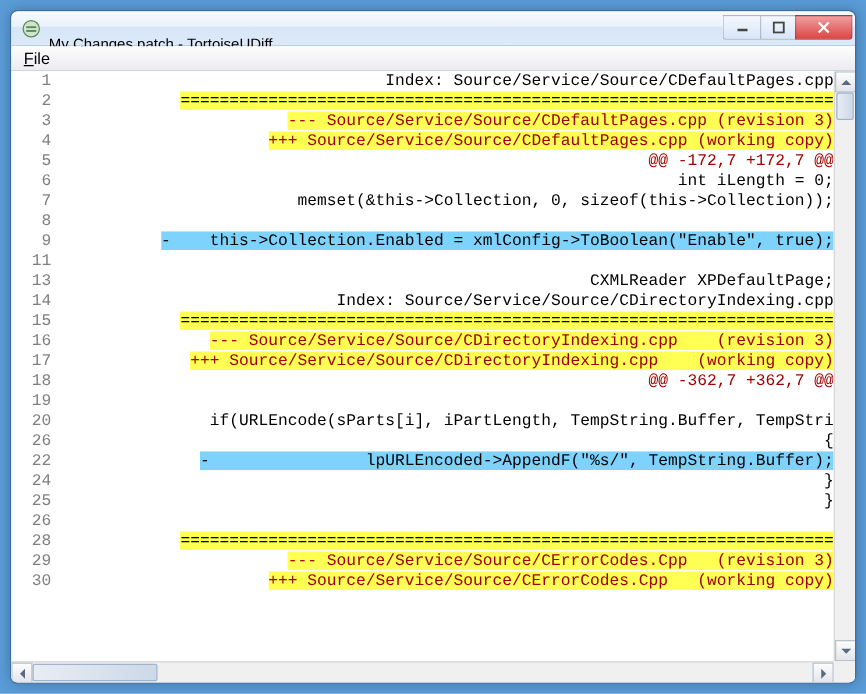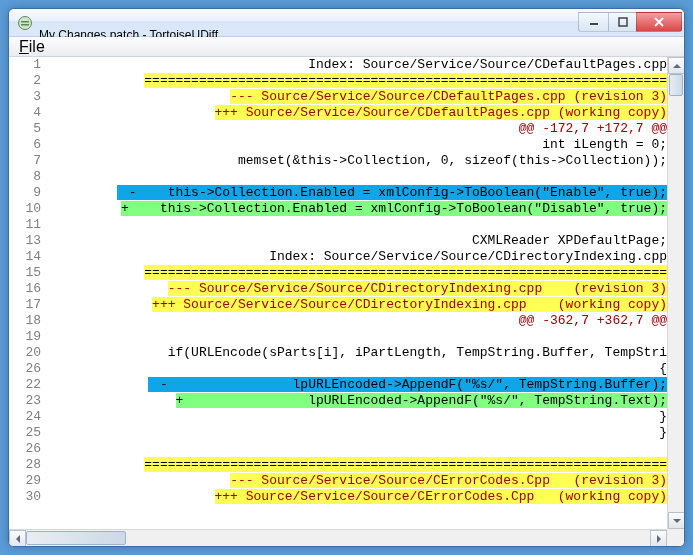--- a/index.html
+++ b/index.html
@@ -7,30 +7,30 @@
 .window { position:absolute; top:8px; left:8px; right:8px; bottom:8px; background:#fff; border:1px solid #3a6ea5; border-radius:6px; box-shadow:0 0 10px rgba(0,0,0,.25); display:flex; flex-direction:column; overflow:hidden; }
 .titlebar { height:28px; background:linear-gradient(to bottom,#f8fbfe 0%,#e9f1fb 45%,#d7e6f7 46%,#dce9f9 100%); border-bottom:1px solid #b8ceea; display:flex; align-items:center; padding:0 2px 0 8px; border-radius:6px 6px 0 0; }
 .app-icon { width:16px; height:16px; margin-right:6px; }
 .title-text { font-size:12px; color:#000; flex:1;margin-top:24px; }
 .window-controls { display:flex; height:20px; margin-top:-1px; }
 .win-btn { width:30px; height:20px; border:1px solid rgba(0,0,0,.2); background:linear-gradient(to bottom,#f4f8fe,#d7e6f8); display:flex; align-items:center; justify-content:center; font-size:10px; color:#333; }
 .win-btn.min { border-radius:0 0 0 3px; border-right:none; }
 .win-btn.max { border-right:none; width:28px; }
 .win-btn.close { width:46px; border-radius:0 0 3px 0; background:linear-gradient(to bottom,#f0a0a0,#d44); color:#fff; }
 .win-btn svg { display:block; }
-.menubar { height:20px; background:linear-gradient(to bottom,#fdfdfd,#ececf1); border-bottom:1px solid #d0d5da; display:flex; align-items:center; padding-left:4px; font-size:16px; }
+.menubar { height:20px; background:linear-gradient(to bottom,#fdfdfd,#ececf1); border-bottom:1px solid #d0d5da; display:flex; align-items:center; padding-left:4px; font-size:13px; }
 .menu-item { padding:2px 6px; cursor:default; }
 .menu-item u { text-decoration:underline; }
 .content { flex:1; position:relative; background:#fff; overflow:hidden; }
 .scroll-area { position:absolute; top:0; left:0; right:17px; bottom:17px; overflow:hidden; }
 .diff-line { display:flex; font-family:"Courier New",monospace; font-size:13px; line-height:16px; height:16px; white-space:pre; }
 .ln { width:38px; text-align:right; color:#808080; padding-right:6px; flex-shrink:0; }
 .code { flex:1; overflow:hidden;text-align:right; }
 .hl-yellow { background:#ffff54; }
-.hl-red    { background:#0ea5e9;padding-left:12px; }
+.hl-red    { background:#7dd3fc; }
 .hl-green  { background:#80ff80; }
 .txt-red   { color:#a00000; font-weight:normal; }
 .vscroll { position:absolute; top:0; right:0; bottom:17px; width:17px; background:#f0f0f0; border-left:1px solid #d8d8d8; }
 .hscroll { position:absolute; left:0; right:17px; bottom:0; height:17px; background:#f0f0f0; border-top:1px solid #d8d8d8; }
 .scroll-corner { position:absolute; right:0; bottom:0; width:17px; height:17px; background:#f0f0f0; }
 .sb-btn { position:absolute; width:17px; height:17px; background:linear-gradient(to bottom,#fdfdfd,#e2e5ea); border:1px solid #b8c1cc; display:flex; align-items:center; justify-content:center; }
 .sb-thumb { position:absolute; background:linear-gradient(to right,#e8edf4,#ccd9e7); border:1px solid #9fb3cc; border-radius:2px; }
 .arrow { width:0; height:0; border:4px solid transparent; }
 .arrow.up { border-bottom-color:#5a6a80; border-top:none; }
 .arrow.down { border-top-color:#5a6a80; border-bottom:none; }
@@ -78,33 +78,31 @@
     <div class="scroll-area" id="scroll-area">
         <div class="diff-line"><span class="ln">1</span><span class="code"><span class="">Index: Source/Service/Source/CDefaultPages.cpp</span></span></div>
         <div class="diff-line"><span class="ln">2</span><span class="code"><span class="hl-yellow">===================================================================</span></span></div>
         <div class="diff-line"><span class="ln">3</span><span class="code"><span class="hl-yellow txt-red">--- Source/Service/Source/CDefaultPages.cpp (revision 3)</span></span></div>
         <div class="diff-line"><span class="ln">4</span><span class="code"><span class="hl-yellow txt-red">+++ Source/Service/Source/CDefaultPages.cpp (working copy)</span></span></div>
         <div class="diff-line"><span class="ln">5</span><span class="code"><span class="txt-red">@@ -172,7 +172,7 @@</span></span></div>
         <div class="diff-line"><span class="ln">6</span><span class="code"><span class="">     int iLength = 0;</span></span></div>
         <div class="diff-line"><span class="ln">7</span><span class="code"><span class="">     memset(&amp;this-&gt;Collection, 0, sizeof(this-&gt;Collection));</span></span></div>
         <div class="diff-line"><span class="ln">8</span><span class="code"><span class=""></span></span></div>
         <div class="diff-line"><span class="ln">9</span><span class="code"><span class="hl-red">-    this-&gt;Collection.Enabled = xmlConfig-&gt;ToBoolean("Enable", true);</span></span></div>
-        <div class="diff-line"><span class="ln">10</span><span class="code"><span class="hl-green">+    this-&gt;Collection.Enabled = xmlConfig-&gt;ToBoolean("Disable", true);</span></span></div>
         <div class="diff-line"><span class="ln">11</span><span class="code"><span class=""></span></span></div>
         <div class="diff-line"><span class="ln">13</span><span class="code"><span class="">     CXMLReader XPDefaultPage;</span></span></div>
         <div class="diff-line"><span class="ln">14</span><span class="code"><span class="">Index: Source/Service/Source/CDirectoryIndexing.cpp</span></span></div>
         <div class="diff-line"><span class="ln">15</span><span class="code"><span class="hl-yellow">===================================================================</span></span></div>
         <div class="diff-line"><span class="ln">16</span><span class="code"><span class="hl-yellow txt-red">--- Source/Service/Source/CDirectoryIndexing.cpp    (revision 3)</span></span></div>
         <div class="diff-line"><span class="ln">17</span><span class="code"><span class="hl-yellow txt-red">+++ Source/Service/Source/CDirectoryIndexing.cpp    (working copy)</span></span></div>
         <div class="diff-line"><span class="ln">18</span><span class="code"><span class="txt-red">@@ -362,7 +362,7 @@</span></span></div>
         <div class="diff-line"><span class="ln">19</span><span class="code"><span class=""></span></span></div>
         <div class="diff-line"><span class="ln">20</span><span class="code"><span class="">             if(URLEncode(sParts[i], iPartLength, TempString.Buffer, TempStri</span></span></div>
         <div class="diff-line"><span class="ln">26</span><span class="code"><span class="">             {</span></span></div>
         <div class="diff-line"><span class="ln">22</span><span class="code"><span class="hl-red">-                lpURLEncoded-&gt;AppendF("%s/", TempString.Buffer);</span></span></div>
-        <div class="diff-line"><span class="ln">23</span><span class="code"><span class="hl-green">+                lpURLEncoded-&gt;AppendF("%s/", TempString.Text);</span></span></div>
         <div class="diff-line"><span class="ln">24</span><span class="code"><span class="">             }</span></span></div>
         <div class="diff-line"><span class="ln">25</span><span class="code"><span class="">         }</span></span></div>
         <div class="diff-line"><span class="ln">26</span><span class="code"><span class=""></span></span></div>
         <div class="diff-line"><span class="ln">28</span><span class="code"><span class="hl-yellow">===================================================================</span></span></div>
         <div class="diff-line"><span class="ln">29</span><span class="code"><span class="hl-yellow txt-red">--- Source/Service/Source/CErrorCodes.Cpp   (revision 3)</span></span></div>
         <div class="diff-line"><span class="ln">30</span><span class="code"><span class="hl-yellow txt-red">+++ Source/Service/Source/CErrorCodes.Cpp   (working copy)</span></span></div>
       </div>
 
     <div class="vscroll">
       <div class="sb-btn" style="top:0;">

